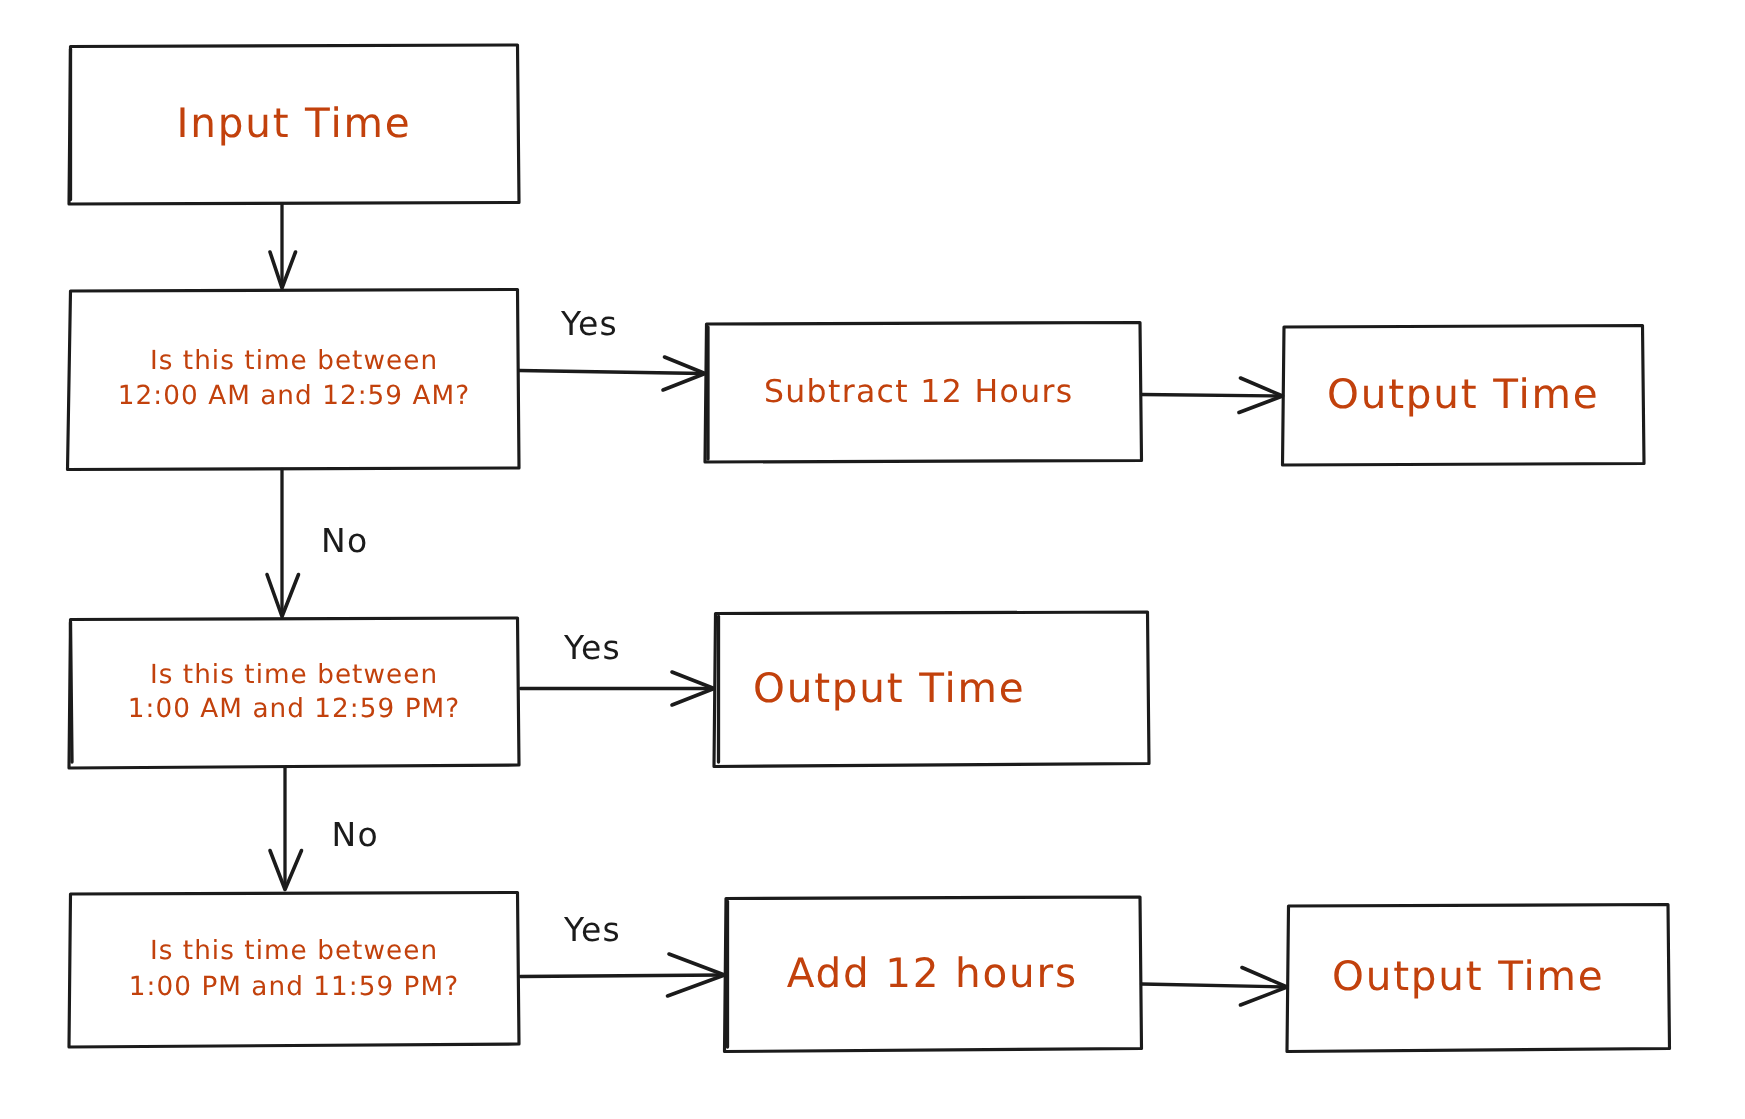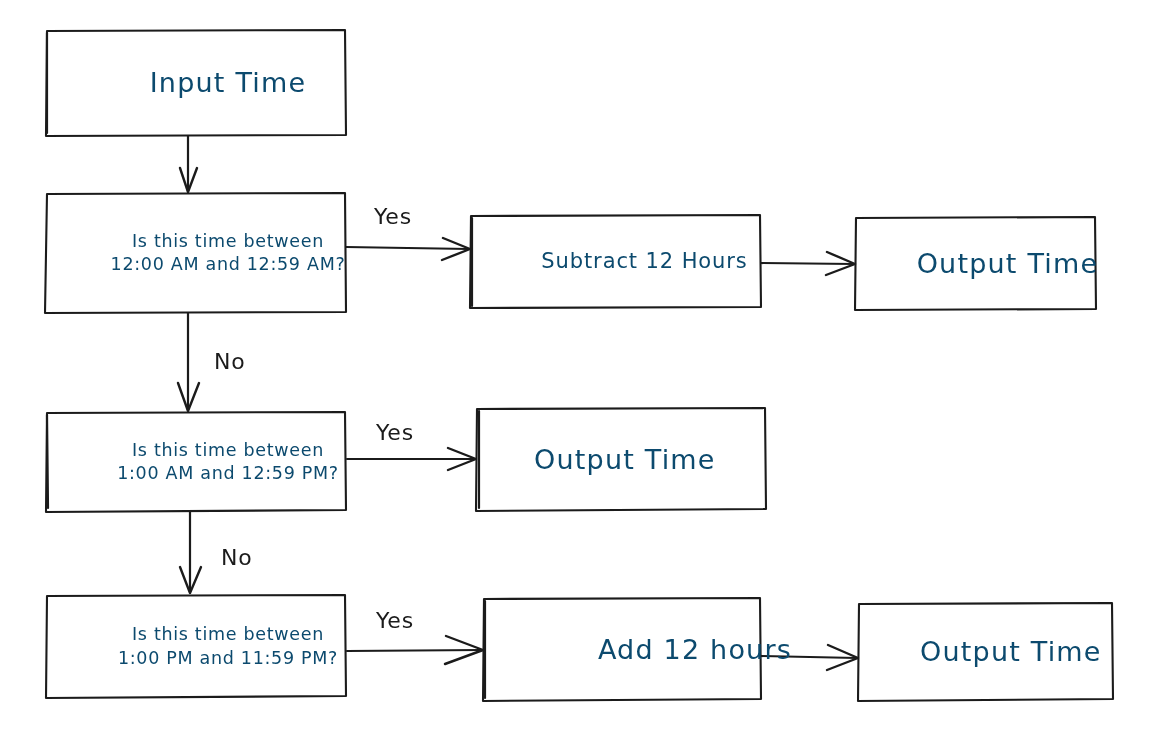--- a/index.html
+++ b/index.html
@@ -25,24 +25,23 @@
     height: 746px;
     pointer-events: none;
   }
   .node {
     position: absolute;
     box-sizing: border-box;
     display: flex;
     align-items: center;
     justify-content: center;
     text-align: center;
-    color: #0c4a6e;
+    color: #c2410c;
     line-height: 1.32;
     white-space: pre-line;
-    margin-left: 32px;
   }
   .node .node-text {
     display: block;
     width: 100%;
   }
   .big {
     font-size: 27px;
     letter-spacing: 1.2px;
     font-family: "DejaVu Sans", sans-serif;
   }
@@ -67,21 +66,21 @@
   .italicish {
   }
   
   #node-input        { left: 46px;  top: 30px;  width: 300px; height: 106px; }
   #node-decision-1   { left: 46px;  top: 193px; width: 300px; height: 120px; }
   #node-subtract     { left: 470px; top: 215px; width: 285px; height: 93px;  }
   #node-output-1     { left: 855px; top: 217px; width: 241px; height: 93px;  }
   #node-decision-2   { left: 46px;  top: 412px; width: 300px; height: 100px; }
   #node-output-2     { left: 476px; top: 408px; width: 290px; height: 103px; justify-content: flex-start; padding-left: 26px; }
   #node-decision-3   { left: 46px;  top: 595px; width: 300px; height: 103px; }
-  #node-add          { left: 483px; top: 598px; width: 277px; height: 103px; text-align: right; }
+  #node-add          { left: 483px; top: 598px; width: 277px; height: 103px; }
   #node-output-3     { left: 858px; top: 603px; width: 255px; height: 98px;  justify-content: flex-start; padding-left: 30px; }
 
   #label-yes-1 { left: 374px; top: 204px; }
   #label-yes-2 { left: 376px; top: 420px; }
   #label-yes-3 { left: 376px; top: 608px; }
   #label-no-1  { left: 214px; top: 349px; }
   #label-no-2  { left: 221px; top: 545px; }
 </style>
 </head>
 <body>

